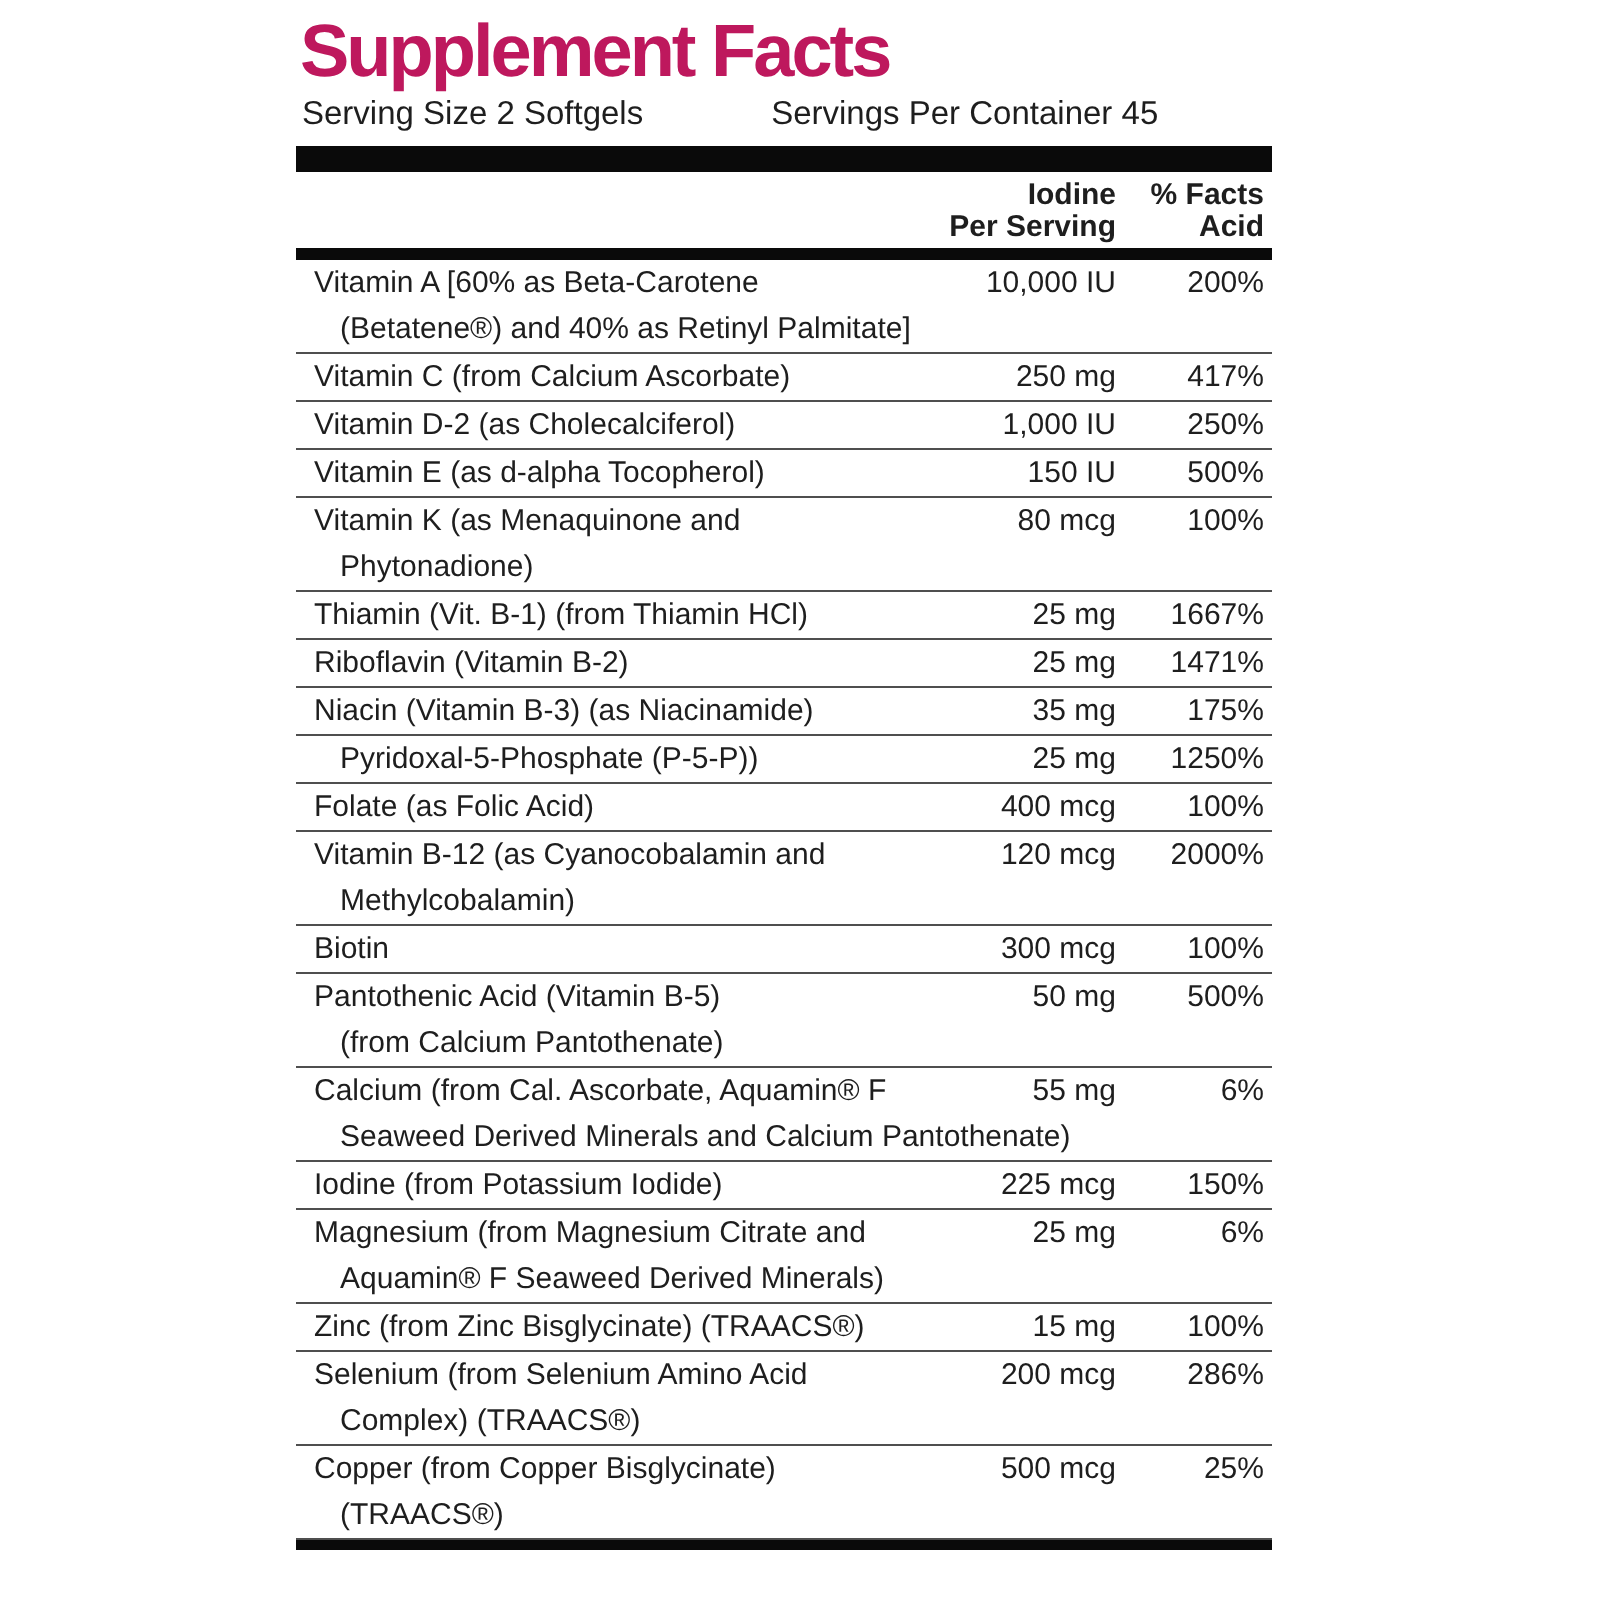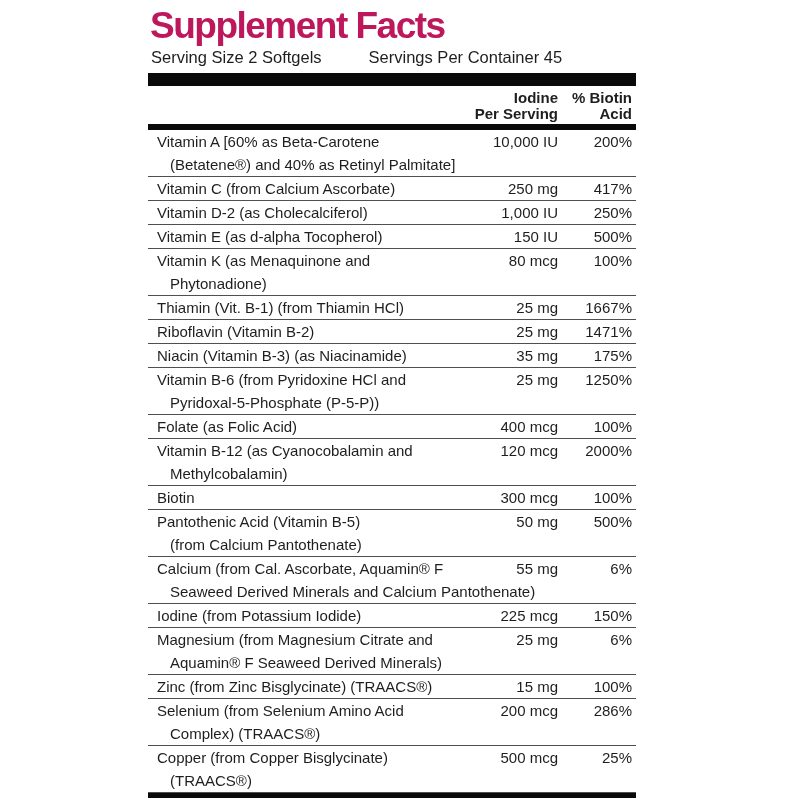--- a/index.html
+++ b/index.html
@@ -18,21 +18,21 @@
   }
   .label{
     position:absolute;left:148px;top:8px;width:488px;
   }
   .title{
     font-size:37px;font-weight:700;letter-spacing:-1.5px;
     line-height:36px;height:36px;white-space:nowrap;
     padding-left:2px;margin-bottom:3px;color:#be185d;
   }
   .serving-line{
-    display:flex;gap:47px;font-size:16.5px;line-height:20px;height:20px;
+    display:flex;gap:64px;font-size:16.5px;line-height:20px;height:20px;
     padding-left:3px;margin-bottom:6px;white-space:nowrap;
   }
   .bar-thick{height:13px;background:var(--bar);margin-bottom:2px;}
   .bar-medium{height:6px;background:var(--bar);}
   .bar-bottom{height:5px;background:var(--bar);}
   .col-headers{
     position:relative;height:36px;font-weight:700;font-size:15px;line-height:16px;
   }
   .hdr-amt,.hdr-dv{position:absolute;bottom:2px;text-align:right;white-space:nowrap;}
   .hdr-amt{right:78px;}
@@ -64,21 +64,21 @@
   </div>
 
   <div class="bar-thick"></div>
 
   <div class="col-headers">
     <div class="hdr-amt">
       <div>Iodine</div>
       <div>Per Serving</div>
     </div>
     <div class="hdr-dv">
-      <div>% Biotin</div>
+      <div>% Facts</div>
       <div>Acid</div>
     </div>
   </div>
 
   <div class="bar-medium"></div>
 
   <div class="rows">
   <div class="row">
     <div class="name">
           <div class="nline">Vitamin A [60% as Beta-Carotene</div>
@@ -140,21 +140,20 @@
   <div class="row">
     <div class="name">
           <div class="nline">Niacin (Vitamin B-3) (as Niacinamide)</div>
         </div>
     <span class="amt">35 mg</span>
     <span class="pct">175%</span>
   </div>
 
   <div class="row">
     <div class="name">
-          <div class="nline">Vitamin B-6 (from Pyridoxine HCl and</div>
           <div class="nline indent">Pyridoxal-5-Phosphate (P-5-P))</div>
         </div>
     <span class="amt">25 mg</span>
     <span class="pct">1250%</span>
   </div>
 
   <div class="row">
     <div class="name">
           <div class="nline">Folate (as Folic Acid)</div>
         </div>

